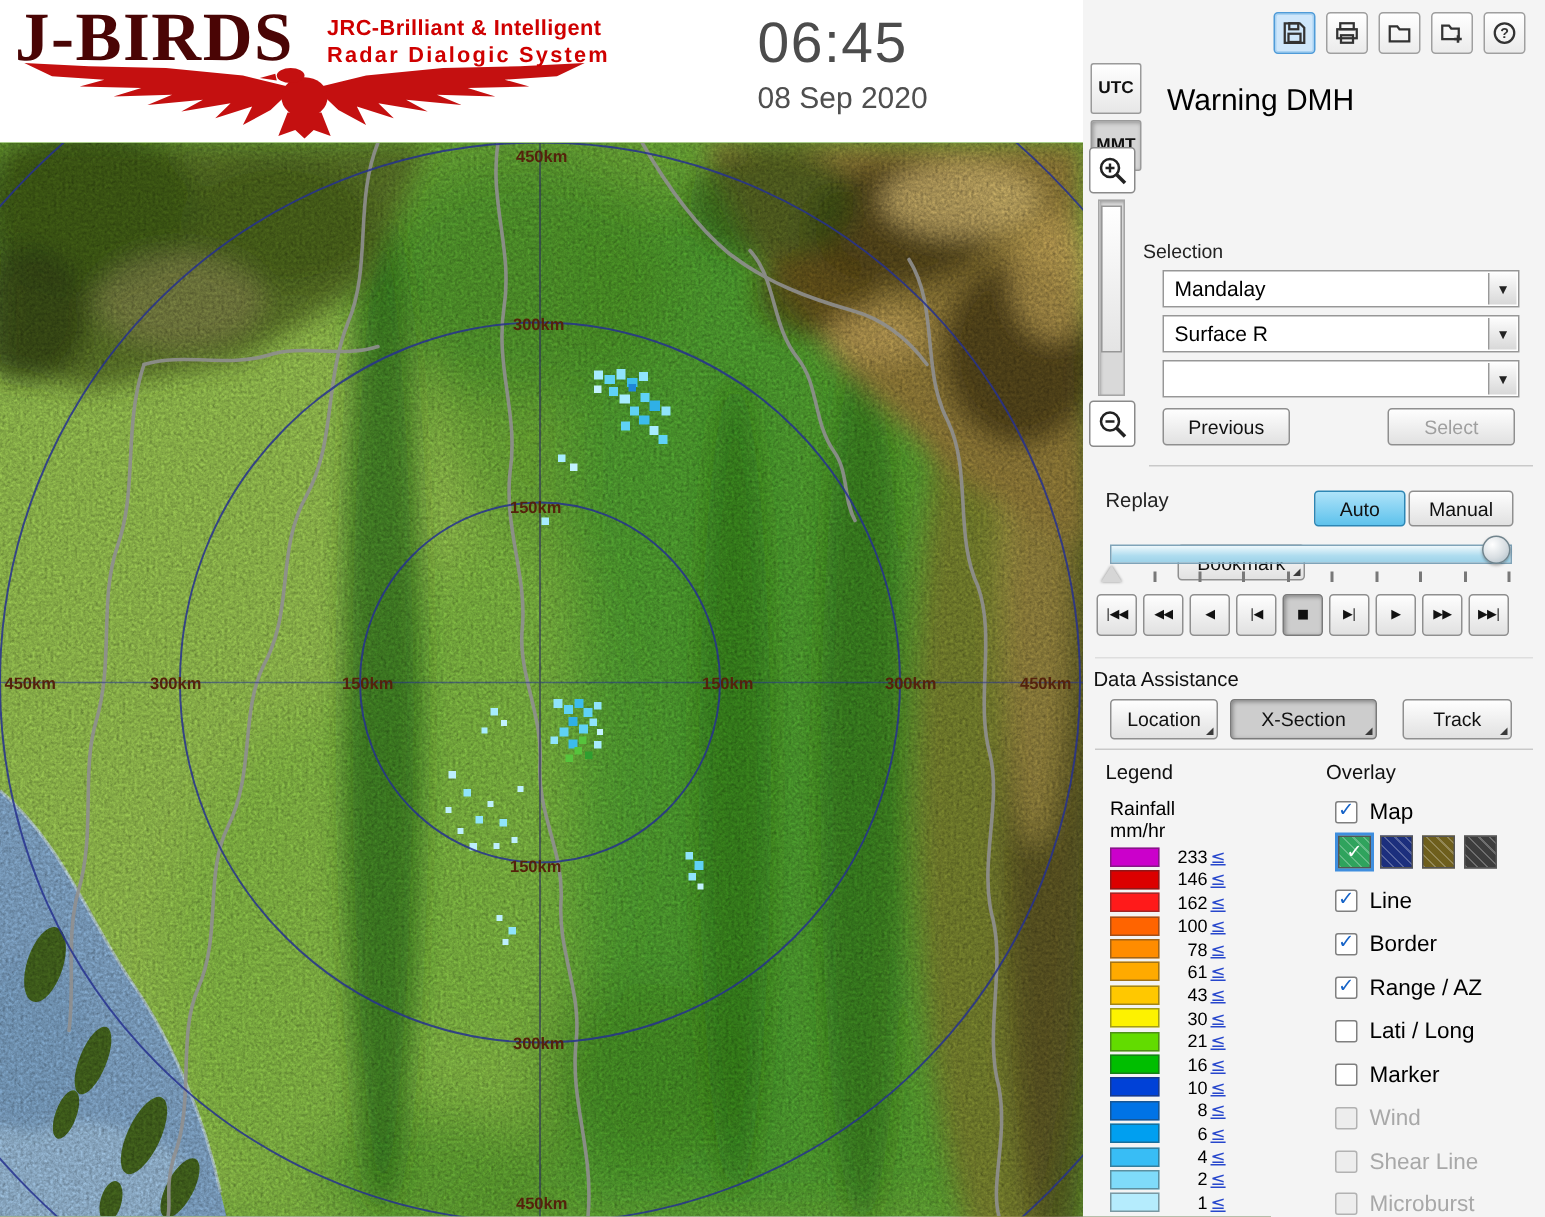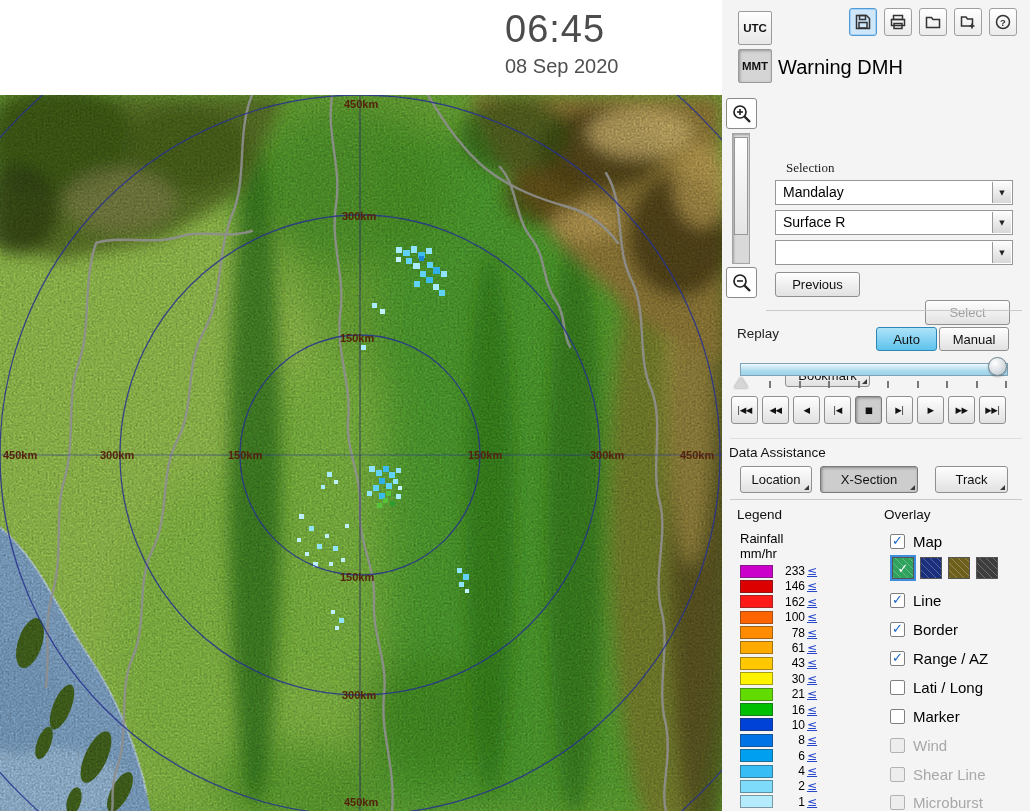--- a/index.html
+++ b/index.html
@@ -21,22 +21,22 @@
   .grip { position:absolute; right:3px; bottom:3px; width:10px; height:10px;
           background:repeating-linear-gradient(135deg,#b5b5b5 0 1.5px,transparent 1.5px 3.5px); }
   .time { position:absolute; left:505px; top:8px; font-size:38px; color:#4c4c4c; letter-spacing:1px; }
   .date { position:absolute; left:505px; top:55px; font-size:20px; color:#4f4f4f; }
 
   
   .map-wrap { position:absolute; left:0; top:95px; width:722px; height:716px; overflow:hidden; background:#6aa834; }
 
   
   .rightcol { position:absolute; left:722px; top:0; width:308px; height:811px; background:#f4f4f4; }
-  .tzbtn { position:absolute; left:16px; width:34px; height:34px; font-size:11.5px; font-weight:bold; color:#111;
-           background:linear-gradient(#fff,#e7e7e7); border:1px solid #9a9a9a; border-radius:2px; cursor:pointer; }
+  .tzbtn { position:absolute; left:5px; width:34px; height:34px; font-size:11.5px; font-weight:bold; color:#111;
+           background:linear-gradient(#fff,#e7e7e7); border:1px solid #9a9a9a; border-radius:2px; cursor:pointer;margin-top:31px; }
   .tz-utc { top:11px; } .tz-mmt { top:49px; }
   .tzbtn.pressed { background:#d5d5d5; box-shadow:inset 1px 1px 3px rgba(0,0,0,.3); }
   .toolbar { position:absolute; top:8px; right:13px; display:flex; gap:7px; }
   .tb-btn { width:28px; height:28px; background:linear-gradient(#fff,#ebebeb); border:1px solid #9f9f9f;
             border-radius:3px; display:flex; align-items:center; justify-content:center; padding:0; cursor:pointer; }
   .tb-btn.focused { background:#cfe7fb; border-color:#4f9bd8; box-shadow:inset 0 0 0 1px #a9d2f2; }
   .tb-btn svg { stroke:#333; fill:none; stroke-width:1.5; }
   .station { position:absolute; left:56px; top:56px; font-size:20px; color:#000; }
 
   .range-box { position:absolute; left:53px; top:94px; width:236px; height:53px; background:#fff;
@@ -47,34 +47,34 @@
 
   .zoombtn { position:absolute; left:4px; width:31px; height:31px; background:#fff; border:1px solid #8a8a8a;
              border-radius:3px; display:flex; align-items:center; justify-content:center; padding:0; cursor:pointer; }
   .zoom-in { top:98px; } .zoom-out { top:267px; }
   .zslider { position:absolute; left:10px; top:133px; width:18px; height:131px; background:#d9d9d9;
              border:1px solid #a5a5a5; box-shadow:inset 1px 1px 2px rgba(0,0,0,.25); }
   .zthumb { position:absolute; left:1px; right:1px; top:3px; height:98px;
             background:linear-gradient(#fff,#e4e4e4); border:1px solid #979797; }
 
   .sec-label { position:absolute; font-size:13px; color:#222; }
-  .sel-label { left:64px; top:160px;font-family:Liberation Serif, serif; }
+  .sel-label { left:40px; top:160px; }
   .dd { position:absolute; left:53px; width:238px; height:25px; background:#fff; border:1px solid #979797; cursor:pointer; }
   .dd1 { top:180px; } .dd2 { top:210px; } .dd3 { top:240px; }
   .dd-text { font-size:14px; padding-left:7px; line-height:23px; color:#000; display:block; }
   .dd-arrow { position:absolute; right:1px; top:1px; width:19px; height:21px;
               background:linear-gradient(#fdfdfd,#d8d8d8); border-left:1px solid #999;
               font-size:7px; display:flex; align-items:center; justify-content:center; color:#222;
               font-family:"DejaVu Sans",sans-serif; }
 
   .btn { position:absolute; display:flex; align-items:center; justify-content:center;
          background:linear-gradient(#fefefe,#e1e1e1); border:1px solid #8f8f8f; border-radius:3px;
          font-family:"Liberation Sans",sans-serif; font-size:13px; color:#111; cursor:pointer; }
   .btn.pressed { background:#cdcdcd; box-shadow:inset 1px 1px 3px rgba(0,0,0,.35); border-color:#7a7a7a; }
-  .btn.disabled { color:#9f9f9f;margin-top:28px; }
+  .btn.disabled { color:#9f9f9f; }
   .btn.selected-blue { background:linear-gradient(#aee3f9,#5ec2ec); border-color:#2d86b4; }
   .prev-btn { left:53px; top:272px; width:85px; height:25px; }
   .select-btn { left:203px; top:272px; width:85px; height:25px; }
 
   .sep { position:absolute; height:1px; background:#c9c9c9; }
   .sep1 { left:44px; right:8px; top:310px; }
   .sep-mid { left:8px; right:8px; top:438px; background:#dedede; }
   .sep2 { left:8px; right:8px; top:499px; }
 
   .replay-label { position:absolute; left:15px; top:326px; font-size:13.5px; color:#222; }
@@ -133,20 +133,35 @@
   .msw.selected { outline:2px solid #3f8ede; }
   .msw-check { position:absolute; inset:0; display:flex; align-items:center; justify-content:center;
                color:#fff; font-size:13px; font-weight:bold; font-family:"DejaVu Sans",sans-serif; z-index:1; }
 </style>
 </head>
 <body>
 
 <div class="app">
 
   <div class="header-left">
+    <div class="logo">
+      <svg class="eagle" viewBox="0 0 380 100" preserveAspectRatio="none">
+        <g fill="#c41010">
+          <polygon points="190,40 150,22 100,13 50,11 8,7 26,23 60,27 44,35 84,37 66,47 104,45 88,57 124,51 110,65 142,55 132,73 156,59 150,81 168,63 176,49"></polygon>
+          <polygon points="190,40 230,22 280,13 330,11 372,7 354,23 320,27 336,35 296,37 314,47 276,45 292,57 256,51 270,65 238,55 248,73 224,59 230,81 212,63 204,49"></polygon>
+          <ellipse cx="190" cy="48" rx="15" ry="24"></ellipse>
+          <circle cx="181" cy="22" r="9"></circle>
+          <polygon points="171,20 161,25 172,28"></polygon>
+          <polygon points="179,66 201,66 207,94 196,87 190,97 184,87 173,94"></polygon>
+        </g>
+      </svg>
+      <div class="logo-title">J-BIRDS</div>
+      <div class="logo-sub sub1">JRC-Brilliant &amp; Intelligent</div>
+      <div class="logo-sub sub2">Radar Dialogic System</div>
+    </div>
     <div class="time">06:45</div>
     <div class="date">08 Sep 2020</div>
   </div>
 
   <div class="map-wrap">
     <svg width="722" height="716" viewBox="0 0 722 716">
       <defs>
         <filter id="b18" x="-40%" y="-40%" width="180%" height="180%">
             <feGaussianBlur stdDeviation="18"></feGaussianBlur>
           </filter>

